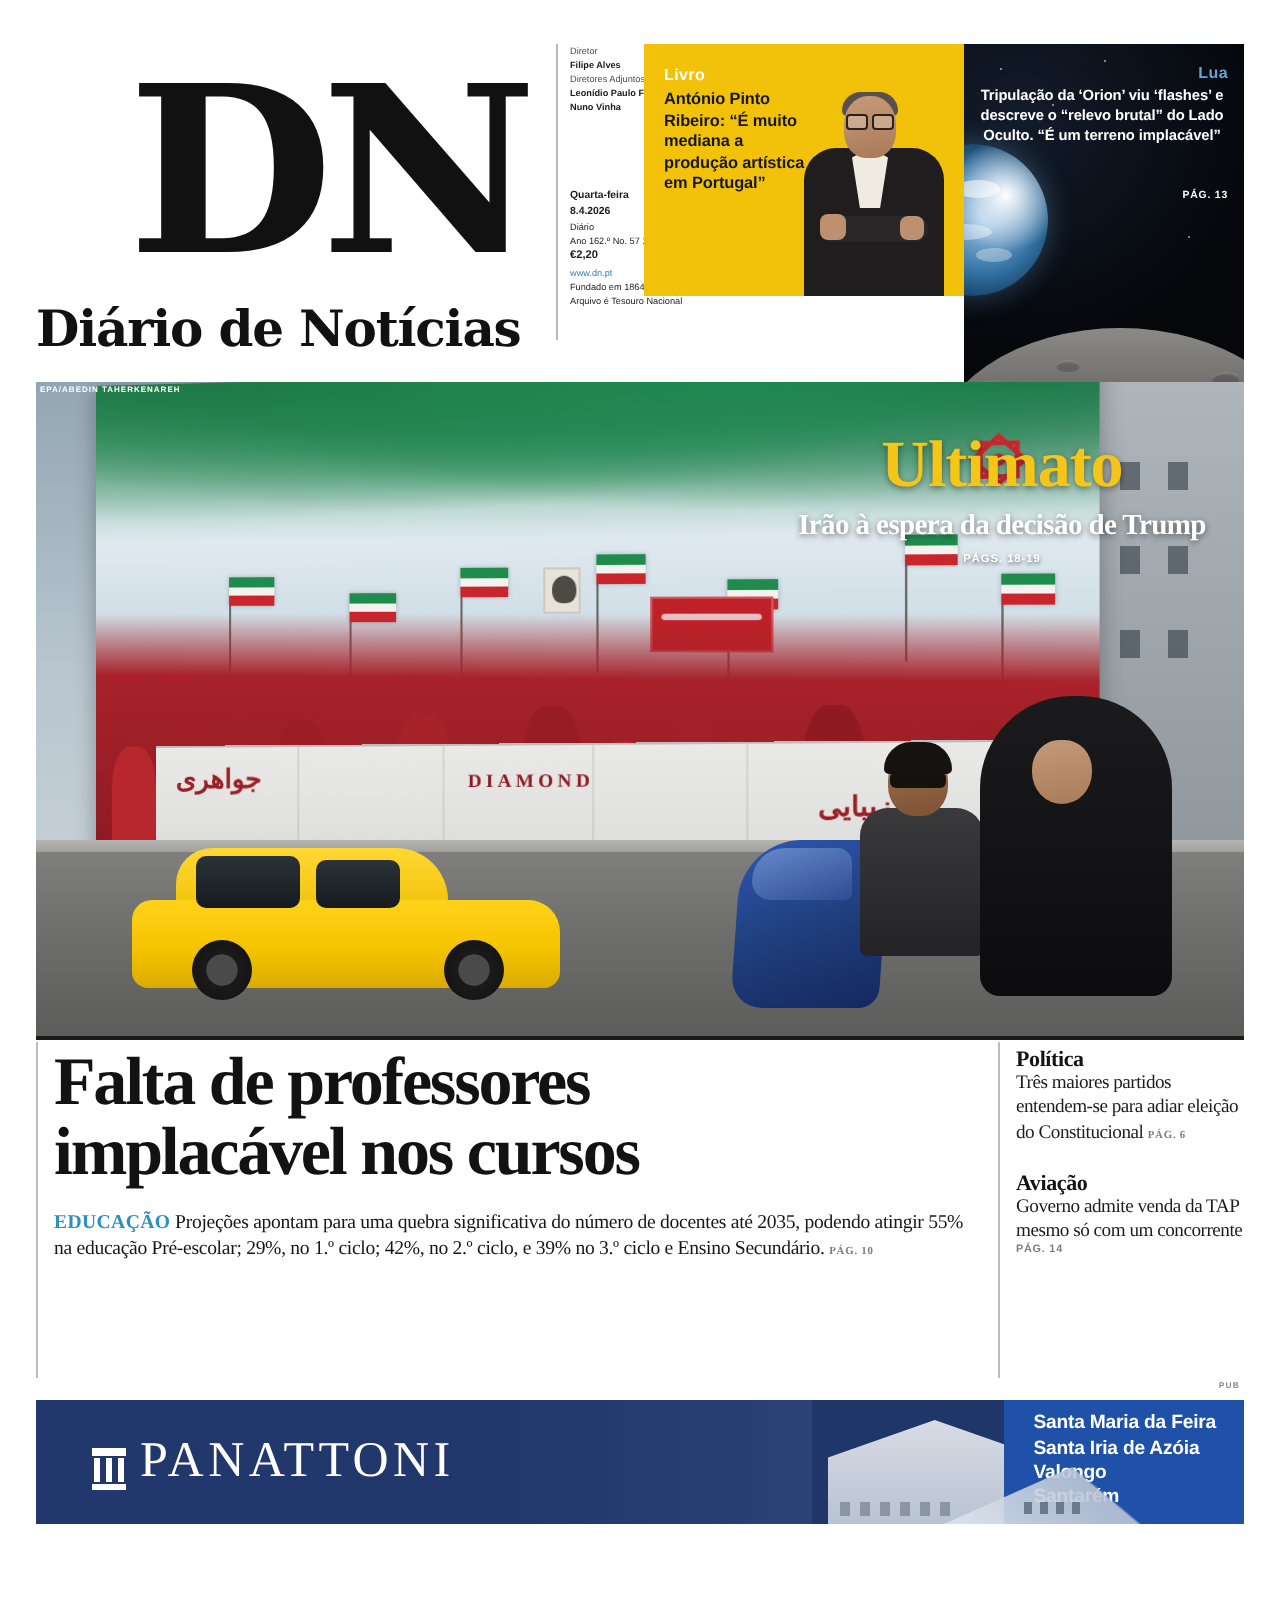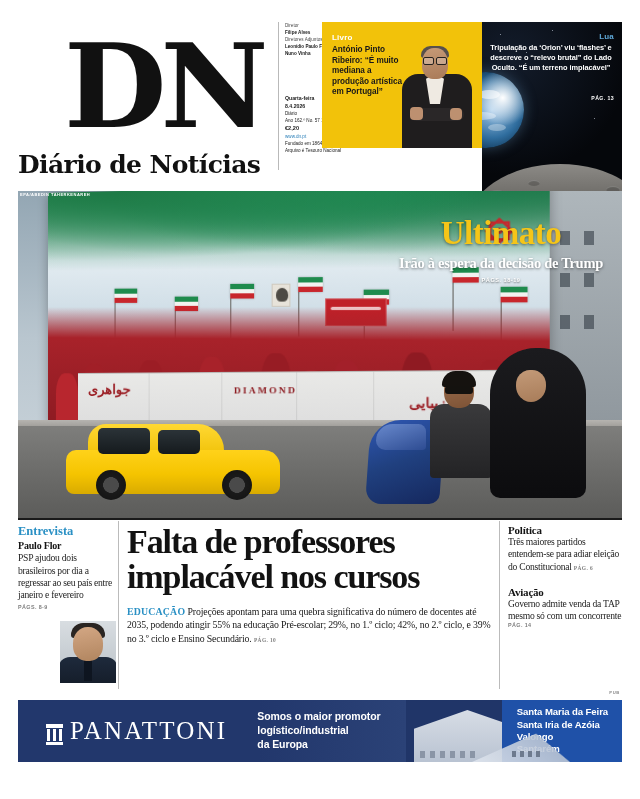--- a/index.html
+++ b/index.html
@@ -661,33 +661,20 @@
                   text-shadow:0 1px 2px rgba(0,0,0,.6)">PÁGS. 18-19</div>
     </div>
 
     <div class="credit">EPA/ABEDIN TAHERKENAREH</div>
   </div>
 
   <div class="rule-top"></div>
 
   <div class="newsgrid">
 
-    <div class="col-entrevista">
-      <div class="ent-kicker">Entrevista</div>
-      <div class="ent-name">Paulo Flor</div>
-      <div class="ent-text">PSP ajudou dois brasileiros por dia a regressar ao seu país entre janeiro e fevereiro</div>
-      <div class="ent-pag">PÁGS. 8-9</div>
-      <div class="ent-photo">
-        <span class="ep-bg"></span>
-        <span class="ep-uni"></span>
-        <span class="ep-tie"></span>
-        <span class="ep-hair"></span>
-        <span class="ep-head"></span>
-      </div>
-    </div>
 
     <div class="col-main">
       <div class="headline">
         <div>Falta de professores</div>
         <div>implacável nos cursos</div>
       </div>
       <div class="standfirst">
         <span class="sec">EDUCAÇÃO</span>
         <span>Projeções apontam para uma quebra significativa do número de docentes até 2035, podendo atingir 55% na educação Pré-escolar; 29%, no 1.º ciclo; 42%, no 2.º ciclo, e 39% no 3.º ciclo e Ensino Secundário.</span>
         <span class="pag">PÁG. 10</span>
@@ -716,25 +703,20 @@
       <div class="ad-logo">
         <span class="ad-mark">
           <span class="roof"></span>
             <span class="c1"></span>
             <span class="c2"></span>
             <span class="c3"></span>
             <span class="base"></span>
         </span>
         <span class="ad-name">PANATTONI</span>
       </div>
-      <div class="ad-claim">
-        <div>Somos o maior promotor</div>
-        <div>logístico/industrial</div>
-        <div>da Europa</div>
-      </div>
     </div>
 
     <div class="ad-mid">
       <span class="ad-bldg"></span>
       <span class="ad-bldg-win" style="left:14px"></span>
       <span class="ad-bldg-win" style="left:24px"></span>
       <span class="ad-bldg-win" style="left:34px"></span>
       <span class="ad-bldg-win" style="left:44px"></span>
       <span class="ad-bldg-win" style="left:54px"></span>
       <span class="ad-bldg-win" style="left:64px"></span>

